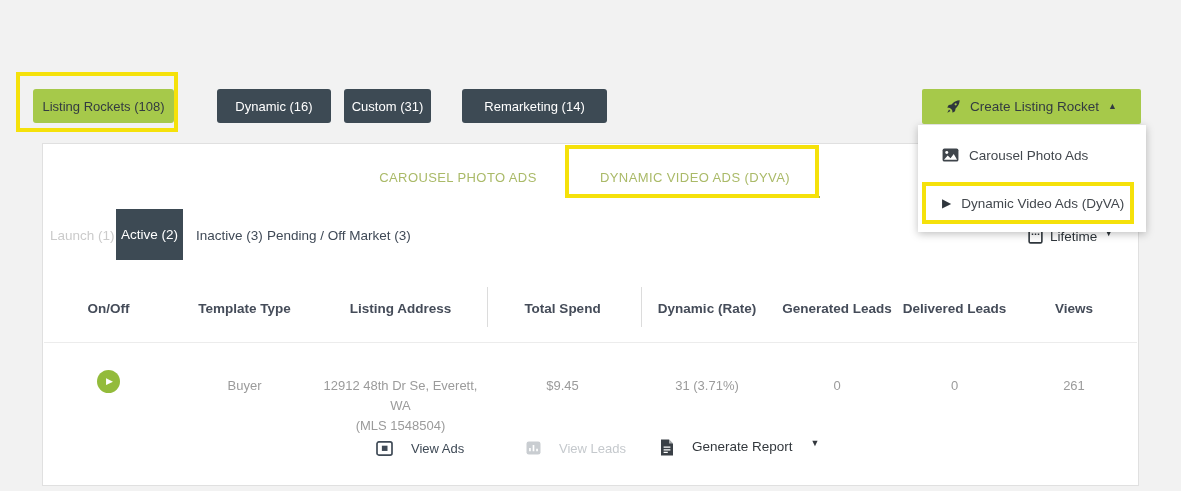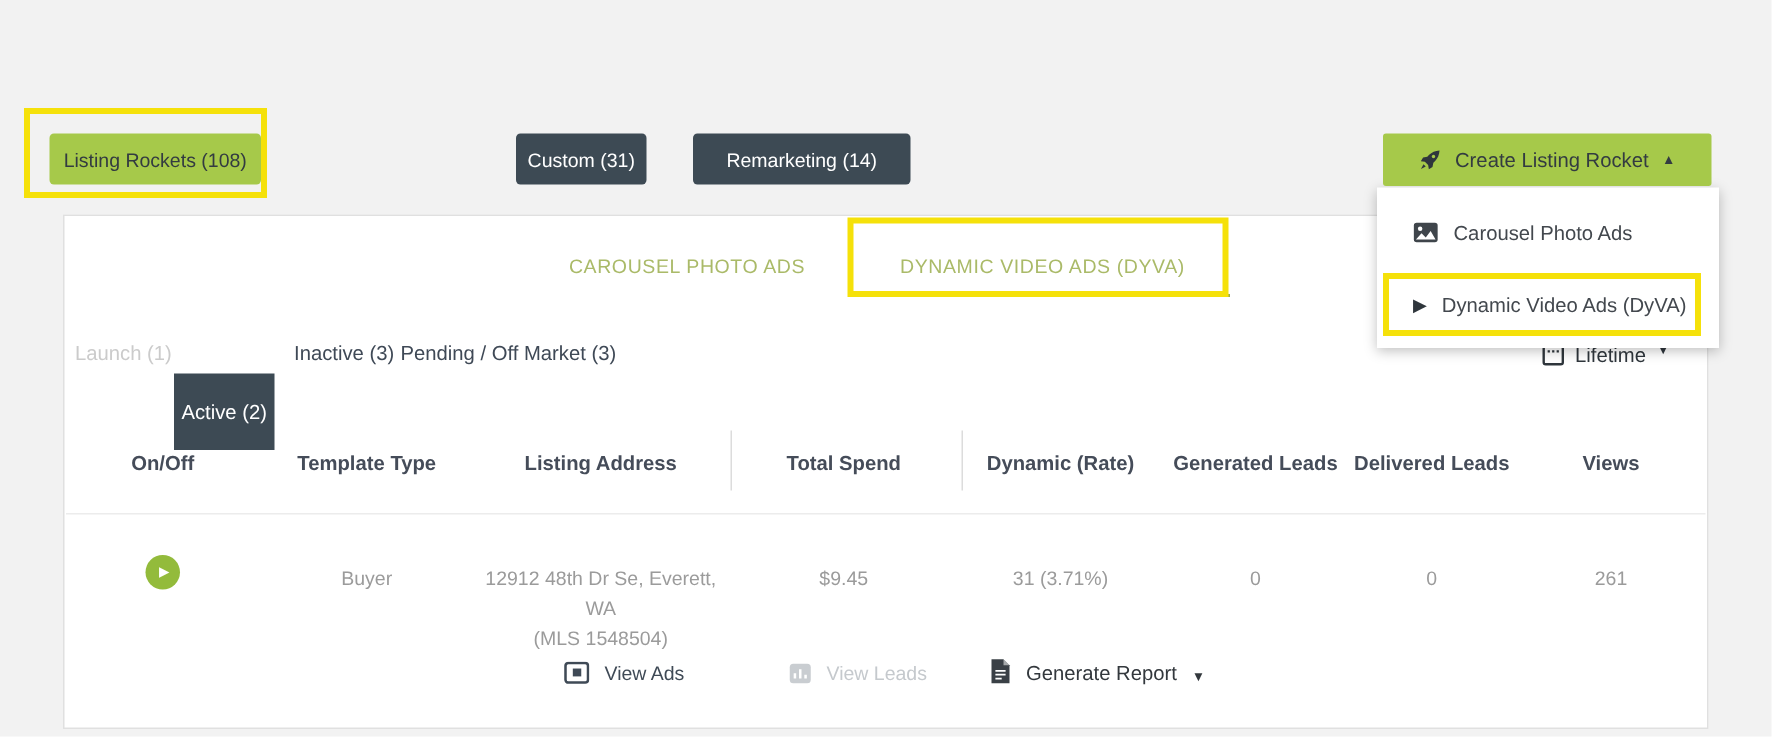--- a/index.html
+++ b/index.html
@@ -62,21 +62,21 @@
     font-size: 13px; letter-spacing: .4px; color: #aaba68; cursor: pointer;
     padding-top: 8px;
   }
   .adtab.active { border-bottom: 2px solid #9cad50; }
 
   
   .filter-plain { position: absolute; top: 228px; font-size: 13.5px; cursor: pointer; z-index: 2;}
   .filter-selected {
     position: absolute; left: 116px; top: 209px; width: 67px; height: 51px;
     background: #3d4a54; color: #ffffff; font-size: 13.5px;
-    display: flex; align-items: center; justify-content: center; cursor: pointer; z-index: 2; margin-top: 40px;
+    display: flex; align-items: center; justify-content: center; cursor: pointer; z-index: 2;
   }
   .lifetime {
     position: absolute; left: 1028px; top: 229px; display: flex; align-items: flex-start; gap: 7px;
     font-size: 13.5px; color: #2f363c; cursor: pointer; z-index: 2;
   }
 
   
   .thead {
     position: absolute; left: 0px; top: 140px; width: 1095px; height: 50px;
     display: flex; align-items: center;
@@ -95,36 +95,37 @@
 
   .play-btn {
     width: 23px; height: 23px; border-radius: 50%; background: #93bb3b;
     display: flex; align-items: center; justify-content: center;
     margin: 18px auto 0; cursor: pointer;
   }
   .play-btn span { color: #fff; font-size: 9px; margin-left: 2px; }
 
   
   .action {
-    position: absolute; display: flex; align-items: flex-end; gap: 10px;
+    position: absolute; display: flex; align-items: flex-start; gap: 18px;
     font-size: 13px; cursor: pointer;
   }
   .v-divider { position: absolute; top: 287px; width: 1px; height: 40px; background: #dcdcdc; }
   .action.dark { color: #3f4a56; }
   .action.disabled { color: #c5c9cd; cursor: default; }
   .icon { display: inline-flex; align-items: center; }
 </style>
 </head>
 <body>
 
 <div id="app">
 
 
   <div class="hl-box" style="left:16px; top:72px; width:162px; height:60px;"></div>
   <div class="btn btn-green" style="left:33px; width:141px;">Listing Rockets (108)</div>
+  <div class="btn btn-dark" style="left:217px; width:114px;">Dynamic (16)</div>
   <div class="btn btn-dark" style="left:344px; width:87px;">Custom (31)</div>
   <div class="btn btn-dark" style="left:462px; width:145px;">Remarketing (14)</div>
 
   <div class="create-btn">
     <span class="icon">
       <svg width="15" height="15" viewBox="0 0 16 16">
           <g fill="#2f363c">
             <path d="M14.6 1.4c-3.1.2-5.6 1.3-7.4 3.1L5.9 5.8 2.9 6.4 1.3 9l2.9.5 2.3 2.3.5 2.9 2.6-1.6.6-3 1.3-1.3c1.8-1.8 2.9-4.3 3.1-7.4z"></path>
             <circle cx="10.3" cy="5.7" r="1.2" fill="#a6c94a"></circle>
             <path d="M3.2 11.2l-1.8 3.4 3.4-1.8z"></path>

